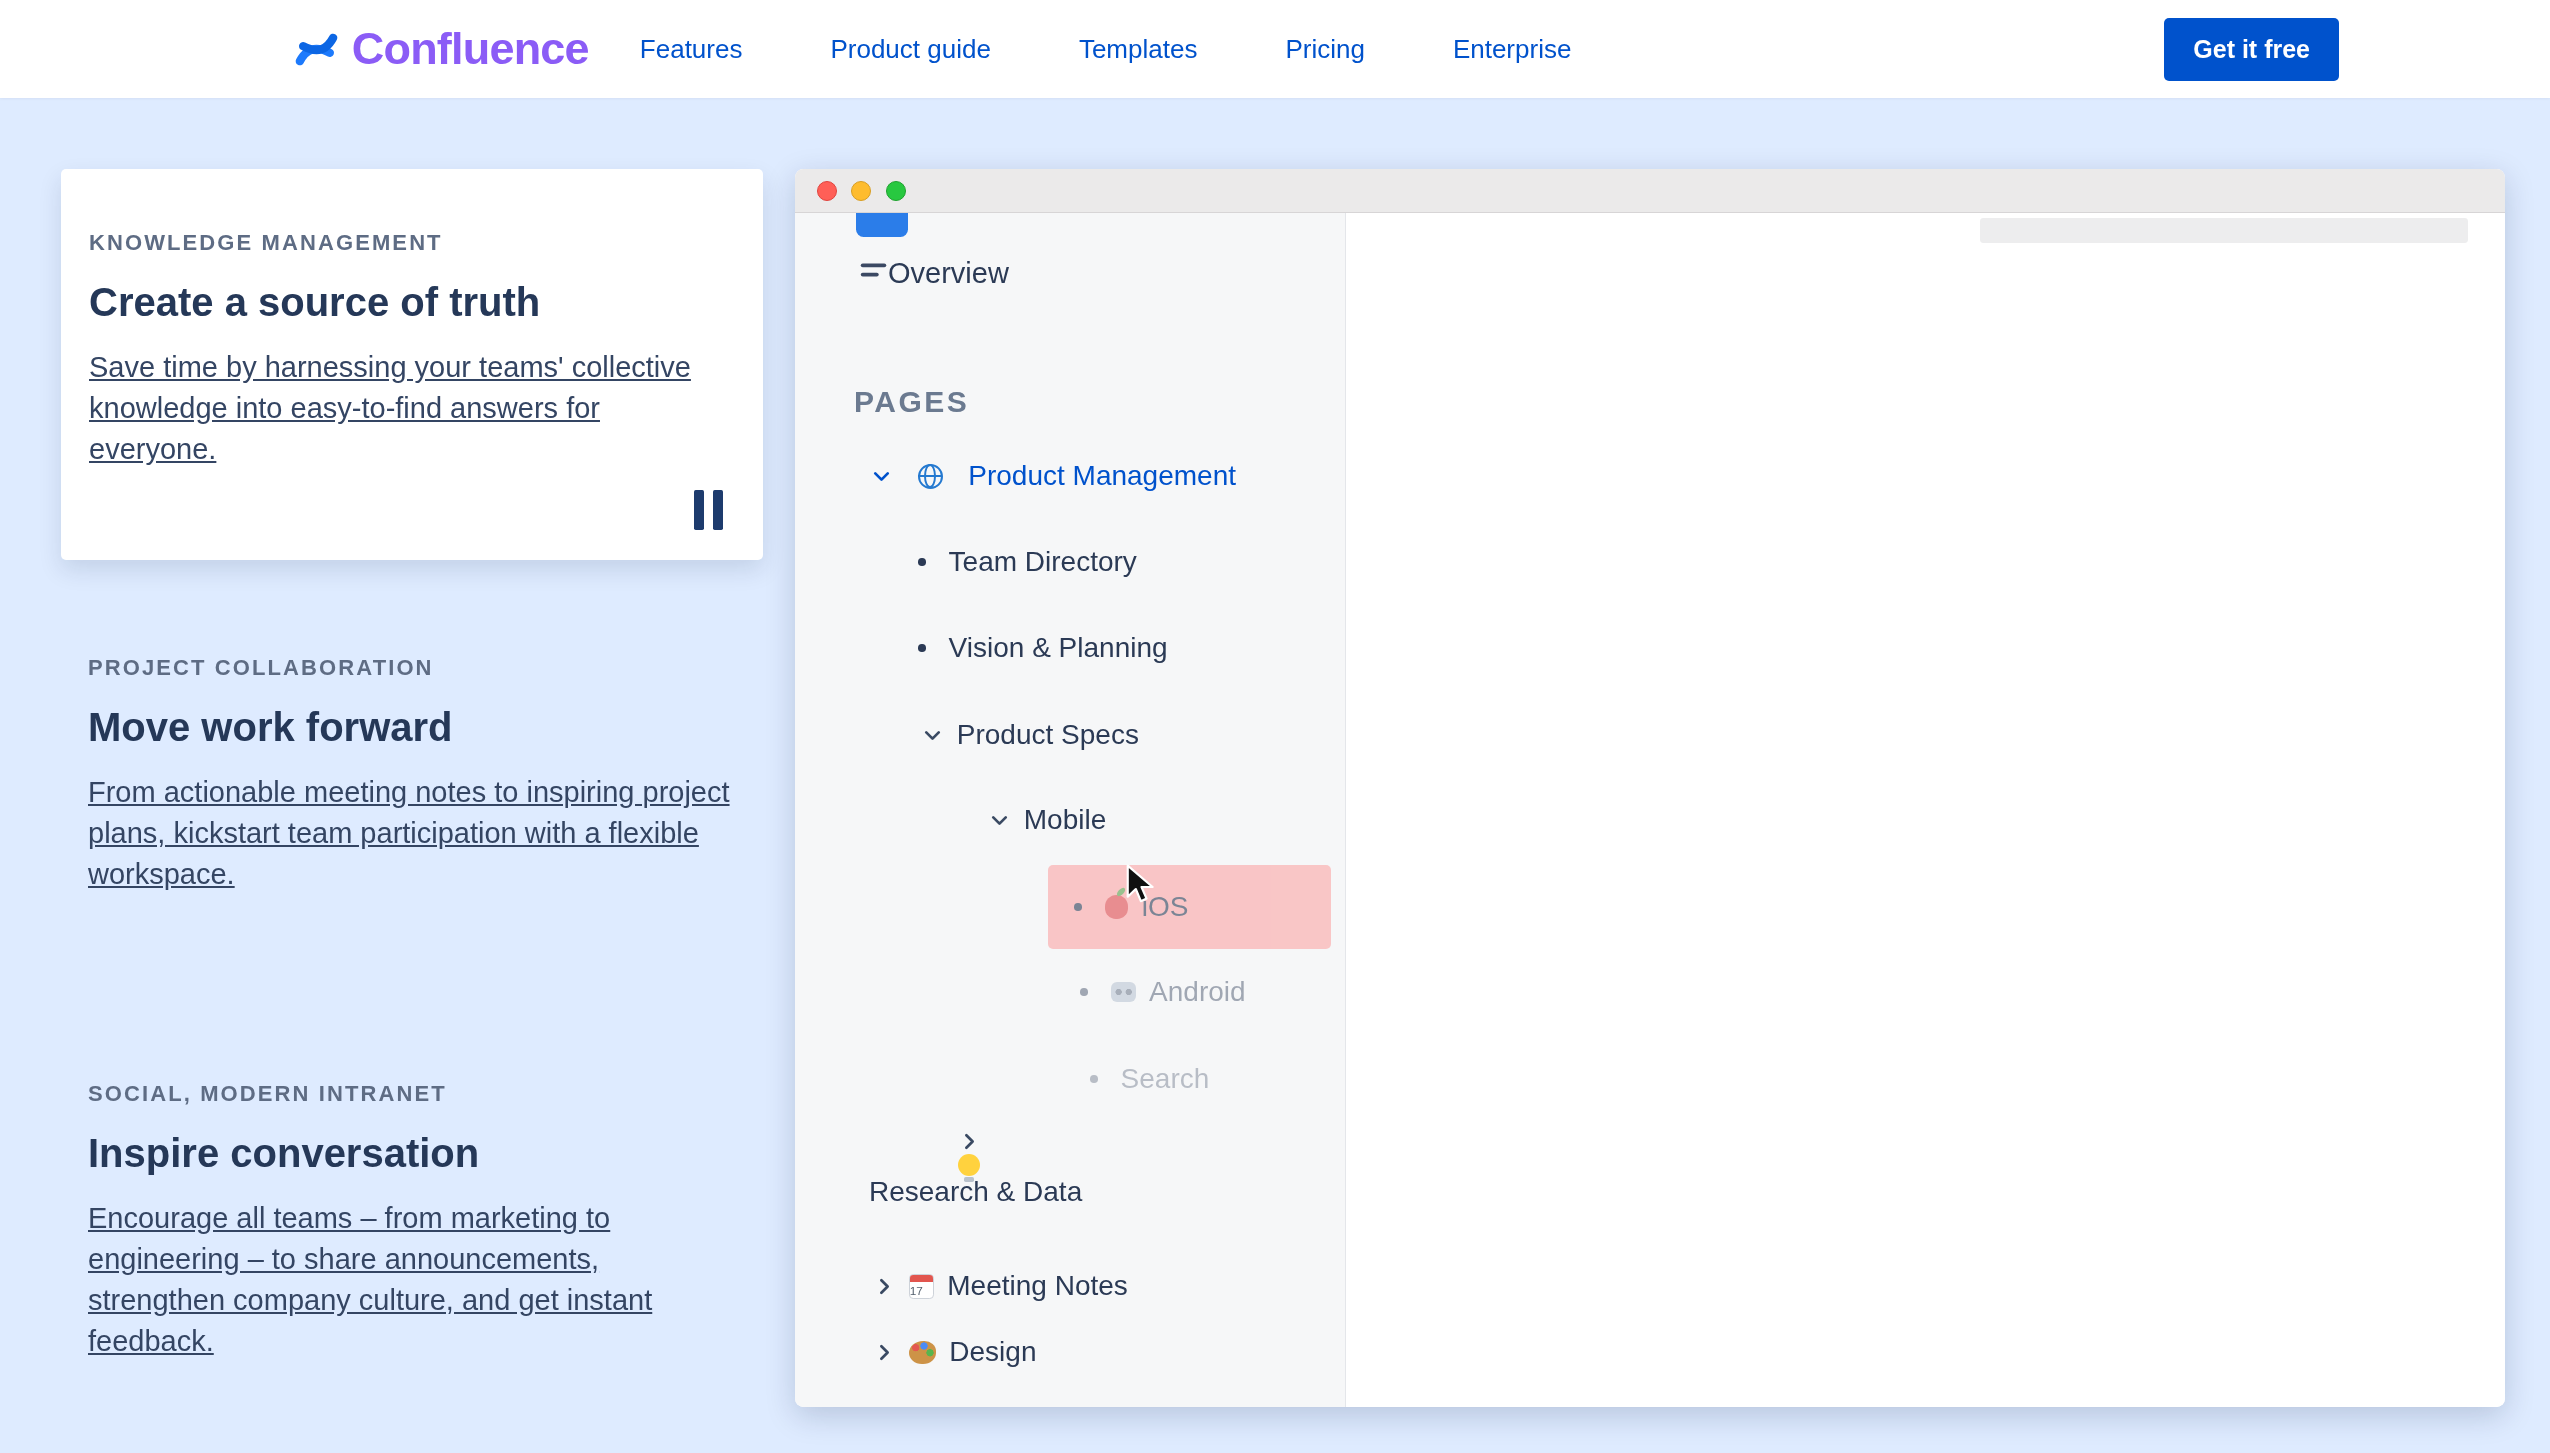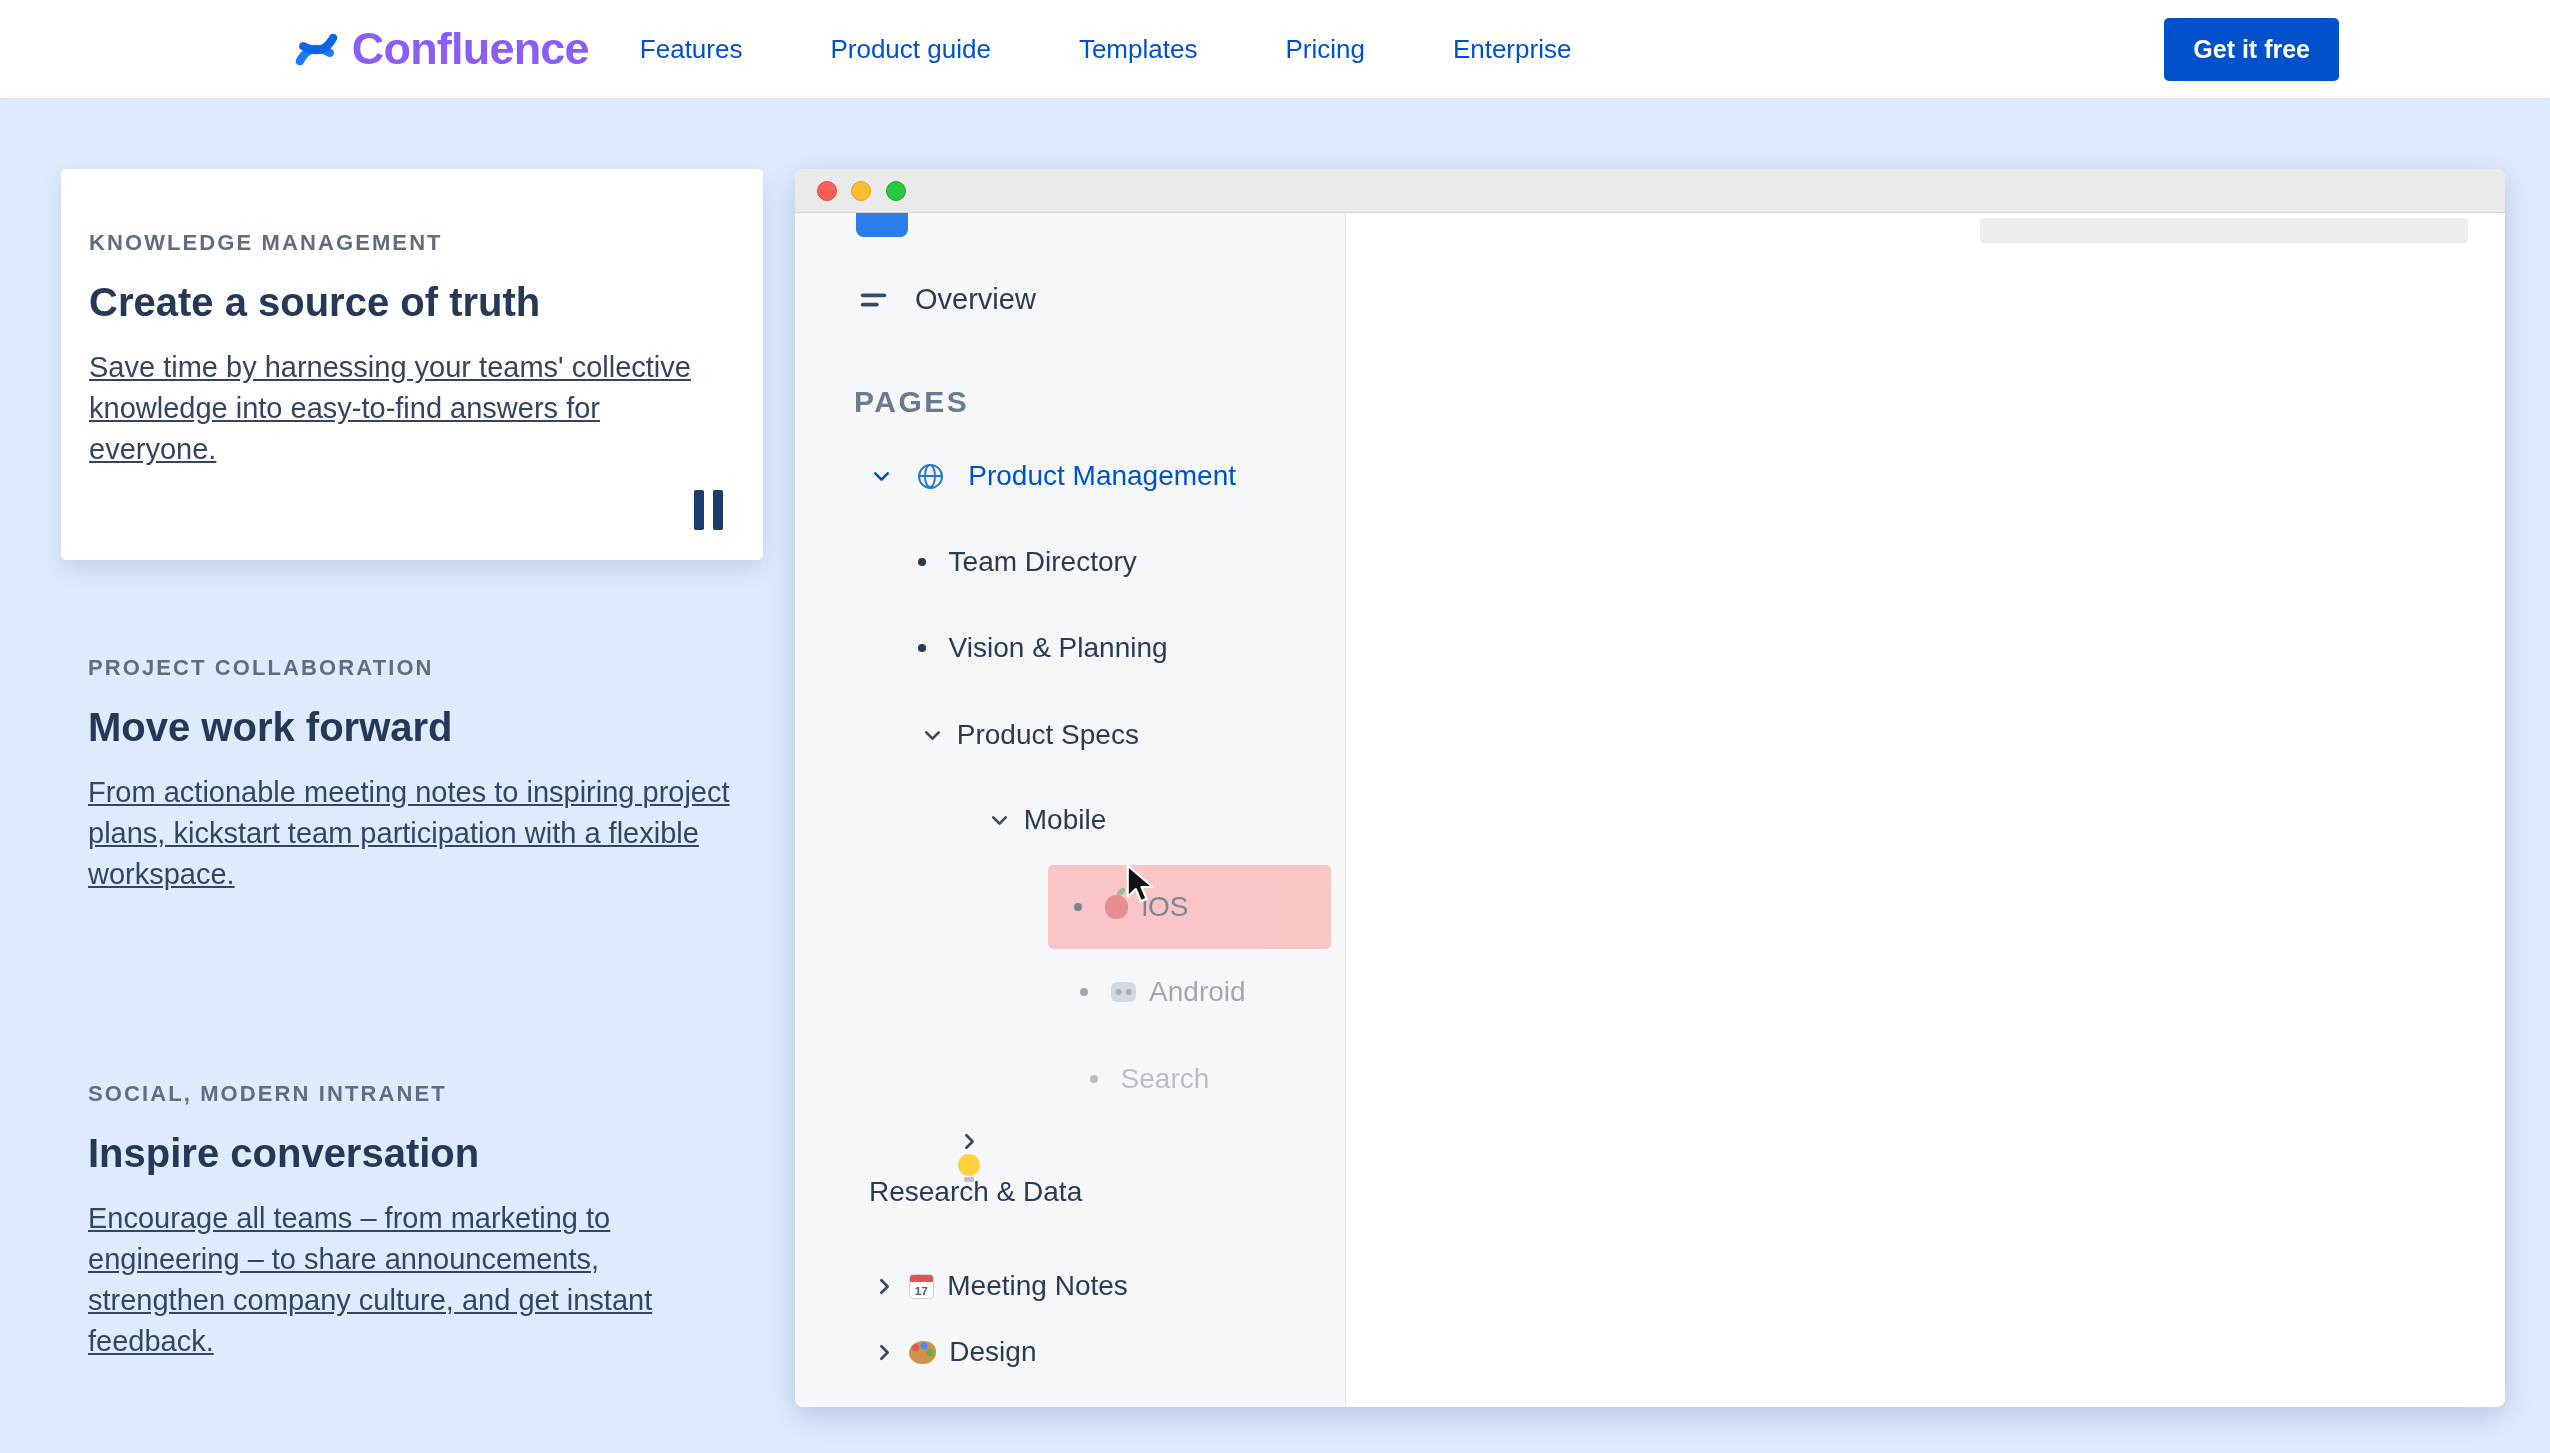--- a/index.html
+++ b/index.html
@@ -83,21 +83,21 @@
     position:absolute; left:0; top:0; bottom:0; width:551px;
     background:#f6f7f8; border-right:1.7px solid #e4e6ea;
   }
   .tab-peek {
     position:absolute; left:61px; top:-3.4px; width:52px; height:27px;
     background:#2b7de9; border-radius:0 0 7.6px 7.6px;
   }
 
   .overview-row {
     position:absolute; top:44px; left:64px; height:84px;
-    display:flex; align-items:center; gap:27px; cursor:pointer;
+    display:flex; align-items:flex-start; cursor:pointer;
   }
   .overview-label { font-size:29px; font-weight:500; color:#2b3a55; }
 
   .pages-label {
     position:absolute; top:163px; left:59px; height:51px;
     display:flex; align-items:center;
     font-size:30px; font-weight:700; letter-spacing:2.5px; color:#6b7a90;
   }
 
   .tree-row {
@@ -147,22 +147,22 @@
     background-image:radial-gradient(circle at 7.6px 10px,#3e4d66 2.9px,transparent 3.4px),
                      radial-gradient(circle at 17.7px 10px,#3e4d66 2.9px,transparent 3.4px); }
   .ic-bulb { width:22px; height:22px; background:#ffd23e; border-radius:50%; }
   .ic-bulb::after {
     content:""; position:absolute; left:5.9px; bottom:-5.9px; width:10px; height:5px;
     background:#b9c2cc; border-radius:1.7px;
   }
   .ic-cal { width:25px; height:25px; background:#ffffff; border:1.7px solid #cdd2d9;
     border-radius:4.2px; overflow:hidden; }
   .cal-band { position:absolute; left:0; right:0; top:0; height:7.6px; background:#e2554e; }
-  .cal-day { position:absolute; left:0; right:0; bottom:0px; font-size:11.8px; font-weight:700;
-    color:#54606e; text-align:center; font-style:normal; }
+  .cal-day { position:absolute; left:0; right:0; bottom:0px; font-size:11.8px; font-weight:400;
+    color:#54606e; text-align:left; font-style:normal; }
   .ic-palette { width:27px; height:23px; border-radius:55% 45% 50% 50%;
     background:radial-gradient(circle at 6.7px 6.7px,#e3584f 3.4px,transparent 3.9px),
                radial-gradient(circle at 15px 5px,#4b8bf5 3.4px,transparent 3.9px),
                radial-gradient(circle at 21px 11.8px,#58b54e 3.4px,transparent 3.9px),
                #cd9347; }
 
   .demo-content { position:absolute; left:553px; top:0; right:0; bottom:0; background:#ffffff; }
   .skeleton-bar {
     position:absolute; left:632px; top:5px; width:488px; height:25px;
     background:#ededee; border-radius:3.4px;

